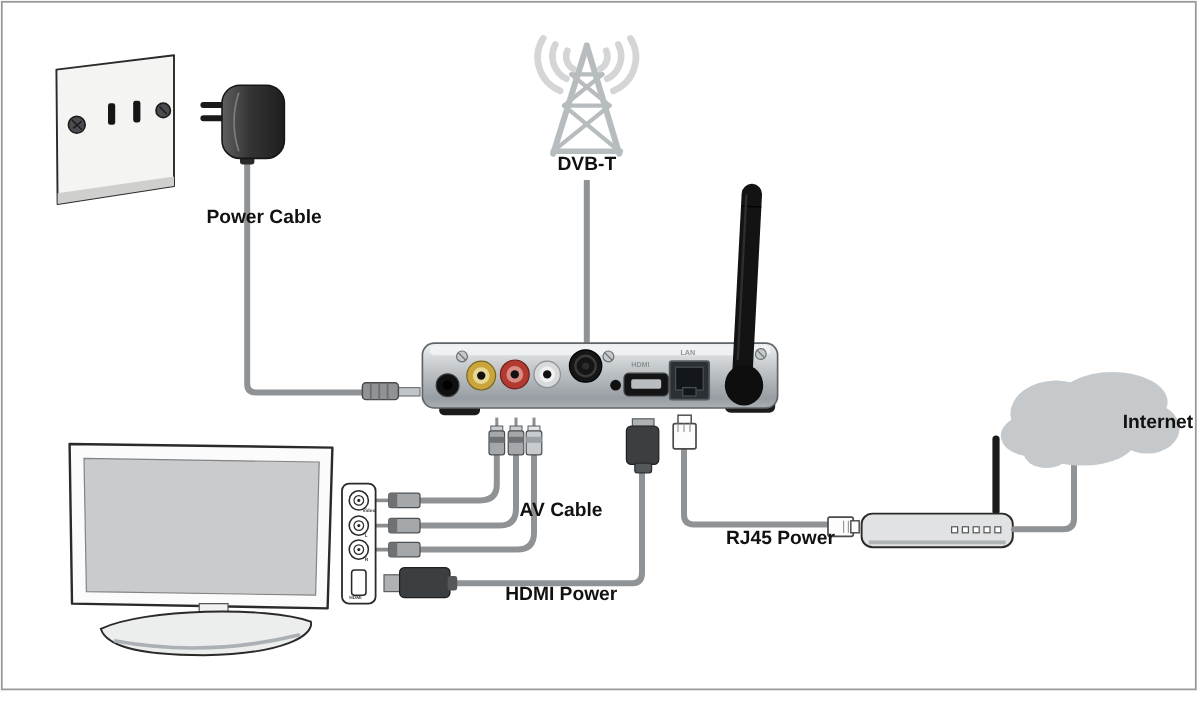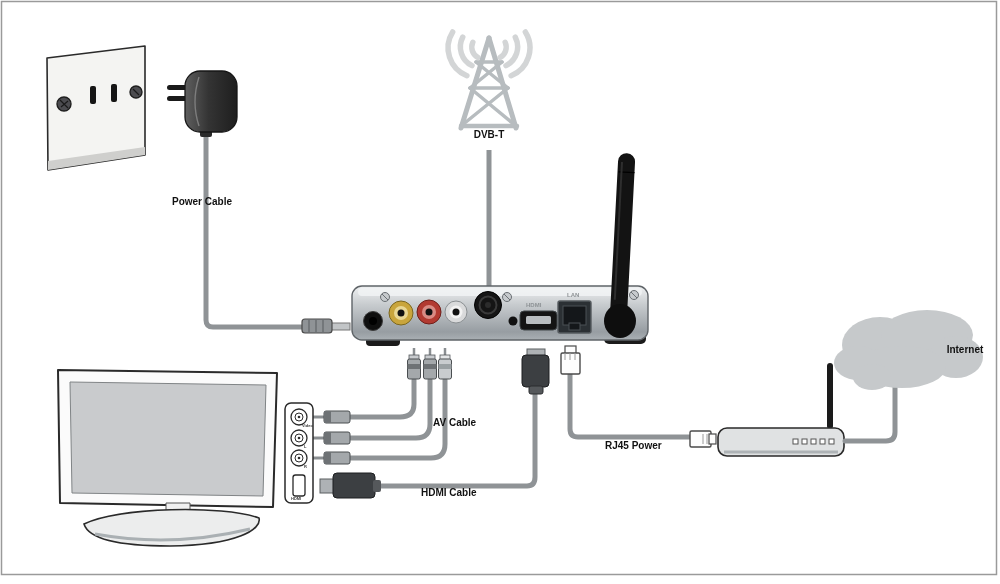--- a/index.html
+++ b/index.html
@@ -1,21 +1,21 @@
 <!DOCTYPE html>
 <html><head>
 <meta charset="utf-8">
 <style>
   html,body{margin:0;padding:0;background:#fff;}
   .stage{
     position:relative;width:1000px;height:584px;background:#fff;overflow:hidden;
     font-family:"Liberation Sans",sans-serif;
   }
   .lbl{
-    position:absolute;font-size:10px;font-weight:bold;color:#111;
+    position:absolute;font-size:16px;font-weight:bold;color:#111;
     white-space:nowrap;line-height:1;
   }
   .lbl.center{text-align:center;}
   .tiny{
     position:absolute;font-weight:bold;color:#8e9396;line-height:1;
     white-space:nowrap;
   }
   .tiny.dark{color:#3c3c3c;}
   svg{position:absolute;left:0;top:0;}
 </style>
@@ -264,24 +264,24 @@
       <circle cx="299" cy="438" r="4"></circle>
       <circle cx="299" cy="458" r="4"></circle>
     </g>
     <circle cx="299" cy="417" r="1.3" fill="#2a2a2a"></circle>
     <circle cx="299" cy="438" r="1.3" fill="#2a2a2a"></circle>
     <circle cx="299" cy="458" r="1.3" fill="#2a2a2a"></circle>
     <rect x="293" y="475" width="12" height="21" rx="2.5" fill="#fff" stroke="#2a2a2a" stroke-width="1.3"></rect>
   </g>
 </svg>
 
-<div class="lbl" style="left:124px;top:197px;padding-left:48px;">Power Cable</div>
+<div class="lbl" style="left:124px;top:174px;padding-left:48px;">Power Cable</div>
 <div class="lbl center" style="left:459px;top:130px;width:60px;">DVB-T</div>
 <div class="lbl" style="left:433px;top:418px;text-align:right;">AV Cable</div>
-<div class="lbl" style="left:421px;top:488px;">HDMI Cable</div>
+<div class="lbl" style="left:421px;top:488px;">HDMI Power</div>
 <div class="lbl" style="left:605px;top:441px;">RJ45 Power</div>
 <div class="lbl center" style="left:925px;top:345px;width:80px;">Internet</div>
 
 <div class="tiny" style="left:526px;top:302px;font-size:6px;">HDMI</div>
 <div class="tiny" style="left:567px;top:292px;font-size:6px;">LAN</div>
 <div class="tiny dark" style="left:302px;top:424px;font-size:5px;transform:scale(.8);transform-origin:left top;">Video</div>
 <div class="tiny dark" style="left:304px;top:445px;font-size:5px;transform:scale(.8);transform-origin:left top;">L</div>
 <div class="tiny dark" style="left:304px;top:465px;font-size:5px;transform:scale(.8);transform-origin:left top;">R</div>
 <div class="tiny dark" style="left:291px;top:497px;font-size:5px;transform:scale(.8);transform-origin:left top;">HDMI</div>
 

